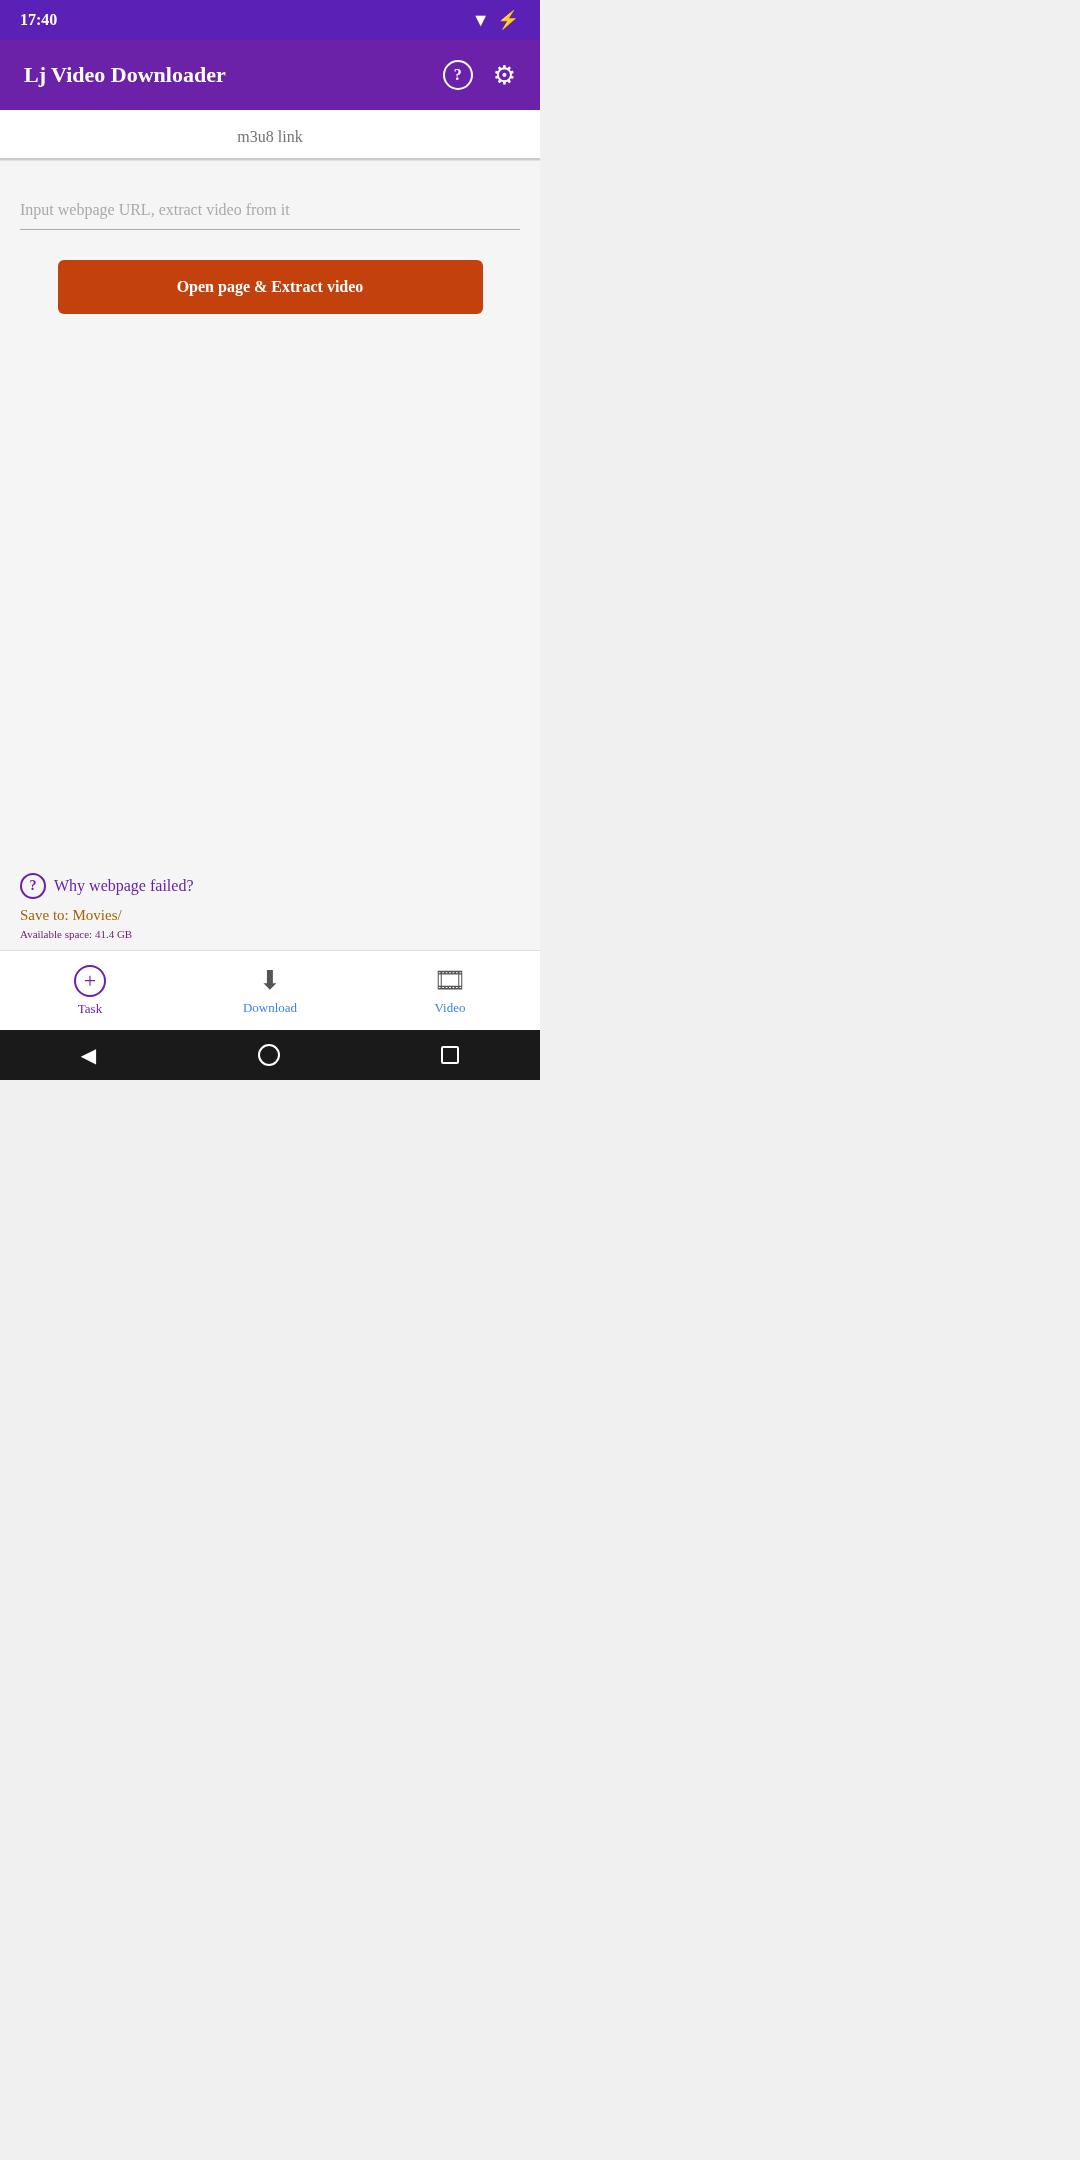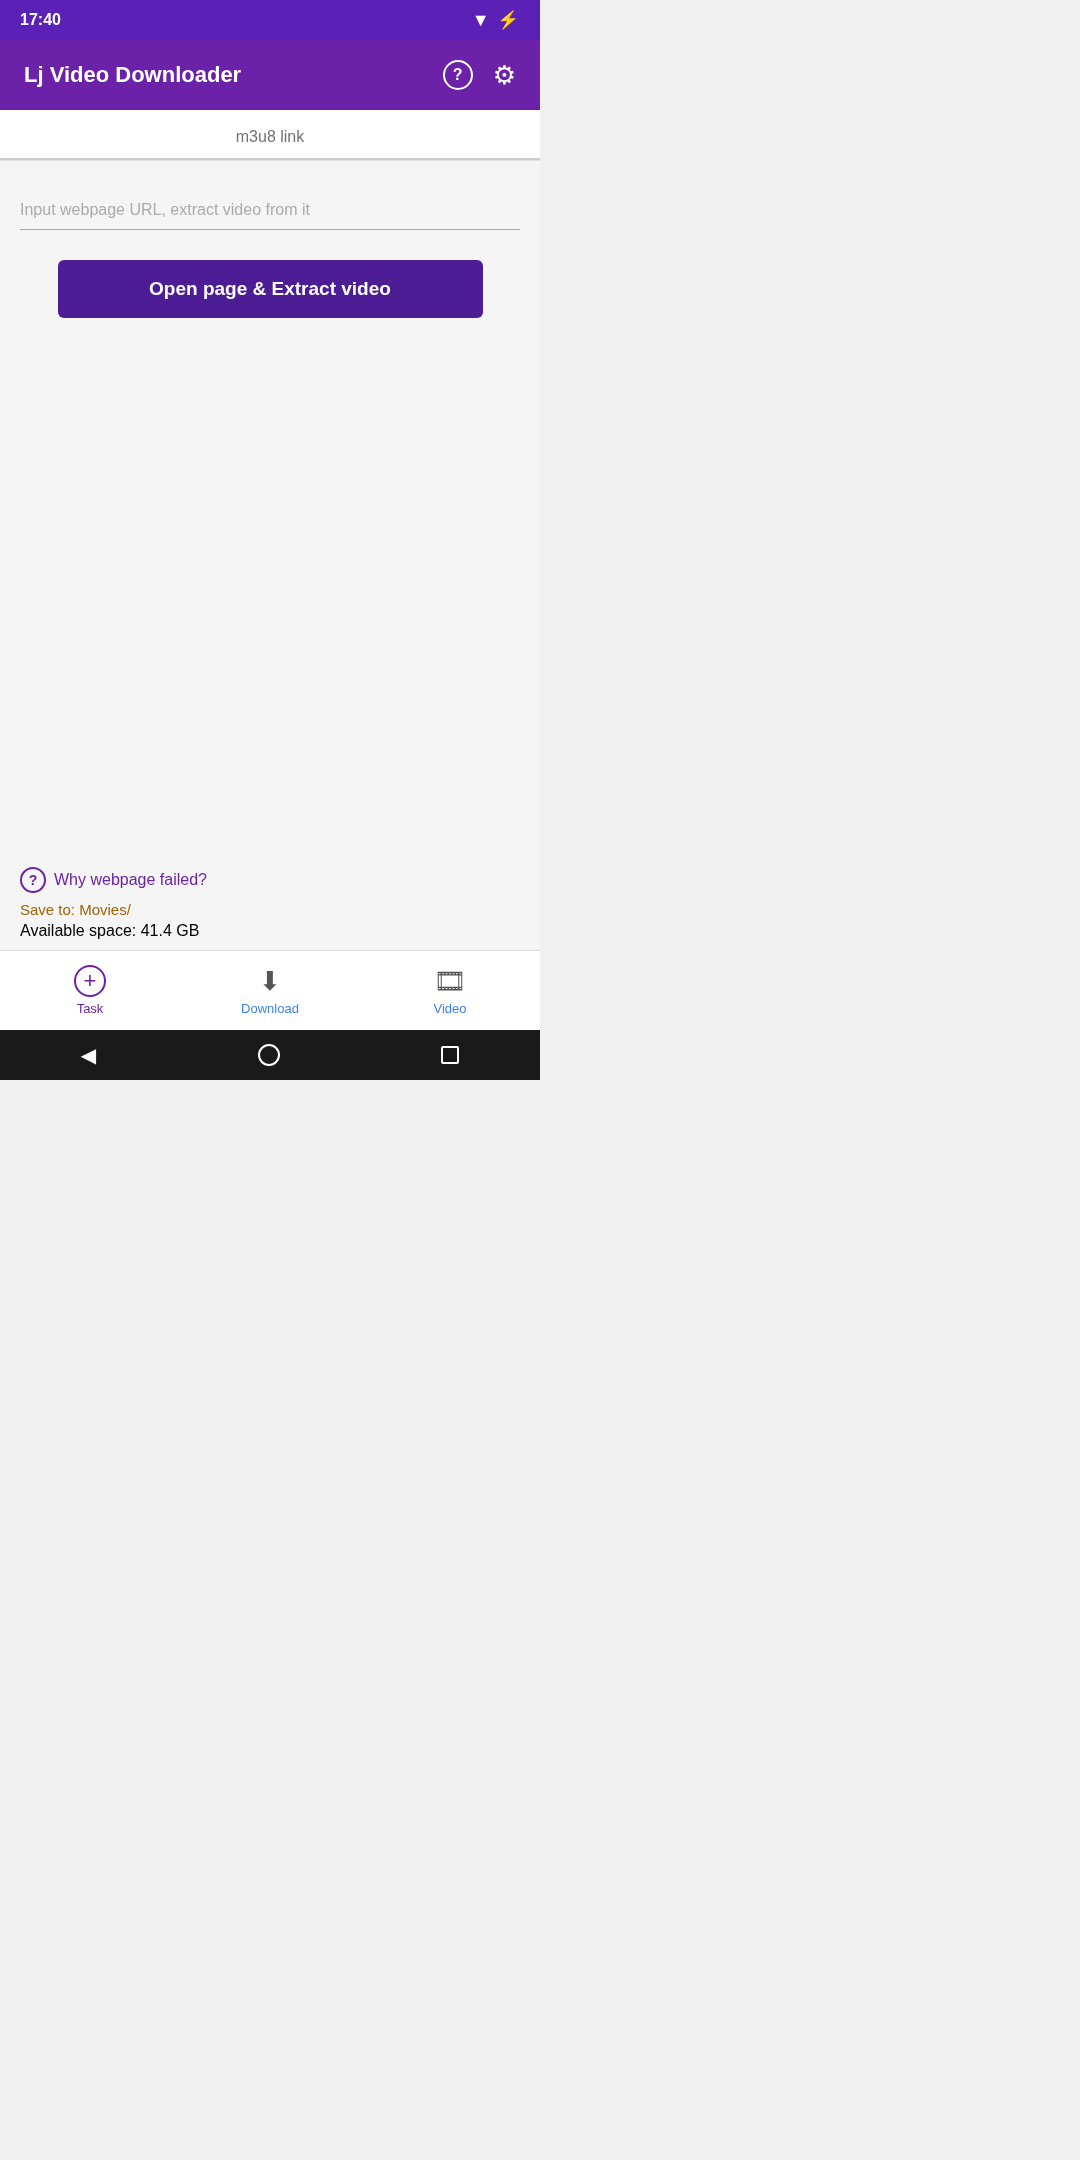--- a/index.html
+++ b/index.html
@@ -1,20 +1,20 @@
 <!DOCTYPE html>
 <html><head>
   <meta charset="utf-8">
   <meta name="viewport" content="width=540px">
   <style>
     * {
       margin: 0;
       padding: 0;
       box-sizing: border-box;
-      font-family: Liberation Sans, sans-serif;
+      font-family: Liberation Serif, serif;
     }
 
     body {
       width: 540px;
       height: 1080px;
       background: #f0f0f0;
       overflow: hidden;
       position: relative;
     }
 
@@ -157,25 +157,25 @@
       margin-bottom: 30px;
     }
 
     .url-input::placeholder {
       color: #aaa;
     }
 
     .extract-btn {
       display: block;
       margin: 0 auto;
-      background: #4c1d95;
+      background: #c2410c;
       color: white;
       border: none;
       border-radius: 6px;
-      font-size: 19px;
+      font-size: 16px;
       font-weight: 600;
       padding: 18px 40px;
       cursor: pointer;
       width: 85%;
     }
 
     
     .content-area {
       background: #f5f5f5;
       flex: 1;
@@ -215,22 +215,22 @@
       font-weight: 500;
     }
 
     .save-info {
       color: #a16207;
       font-size: 15px;
       margin-bottom: 4px;
     }
 
     .space-info {
-      color: #000000;
-      font-size: 16px;
+      color: #701a75;
+      font-size: 11px;
     }
 
     
     .bottom-nav {
       background: white;
       height: 80px;
       display: flex;
       align-items: center;
       border-top: 1px solid #ddd;
     }

